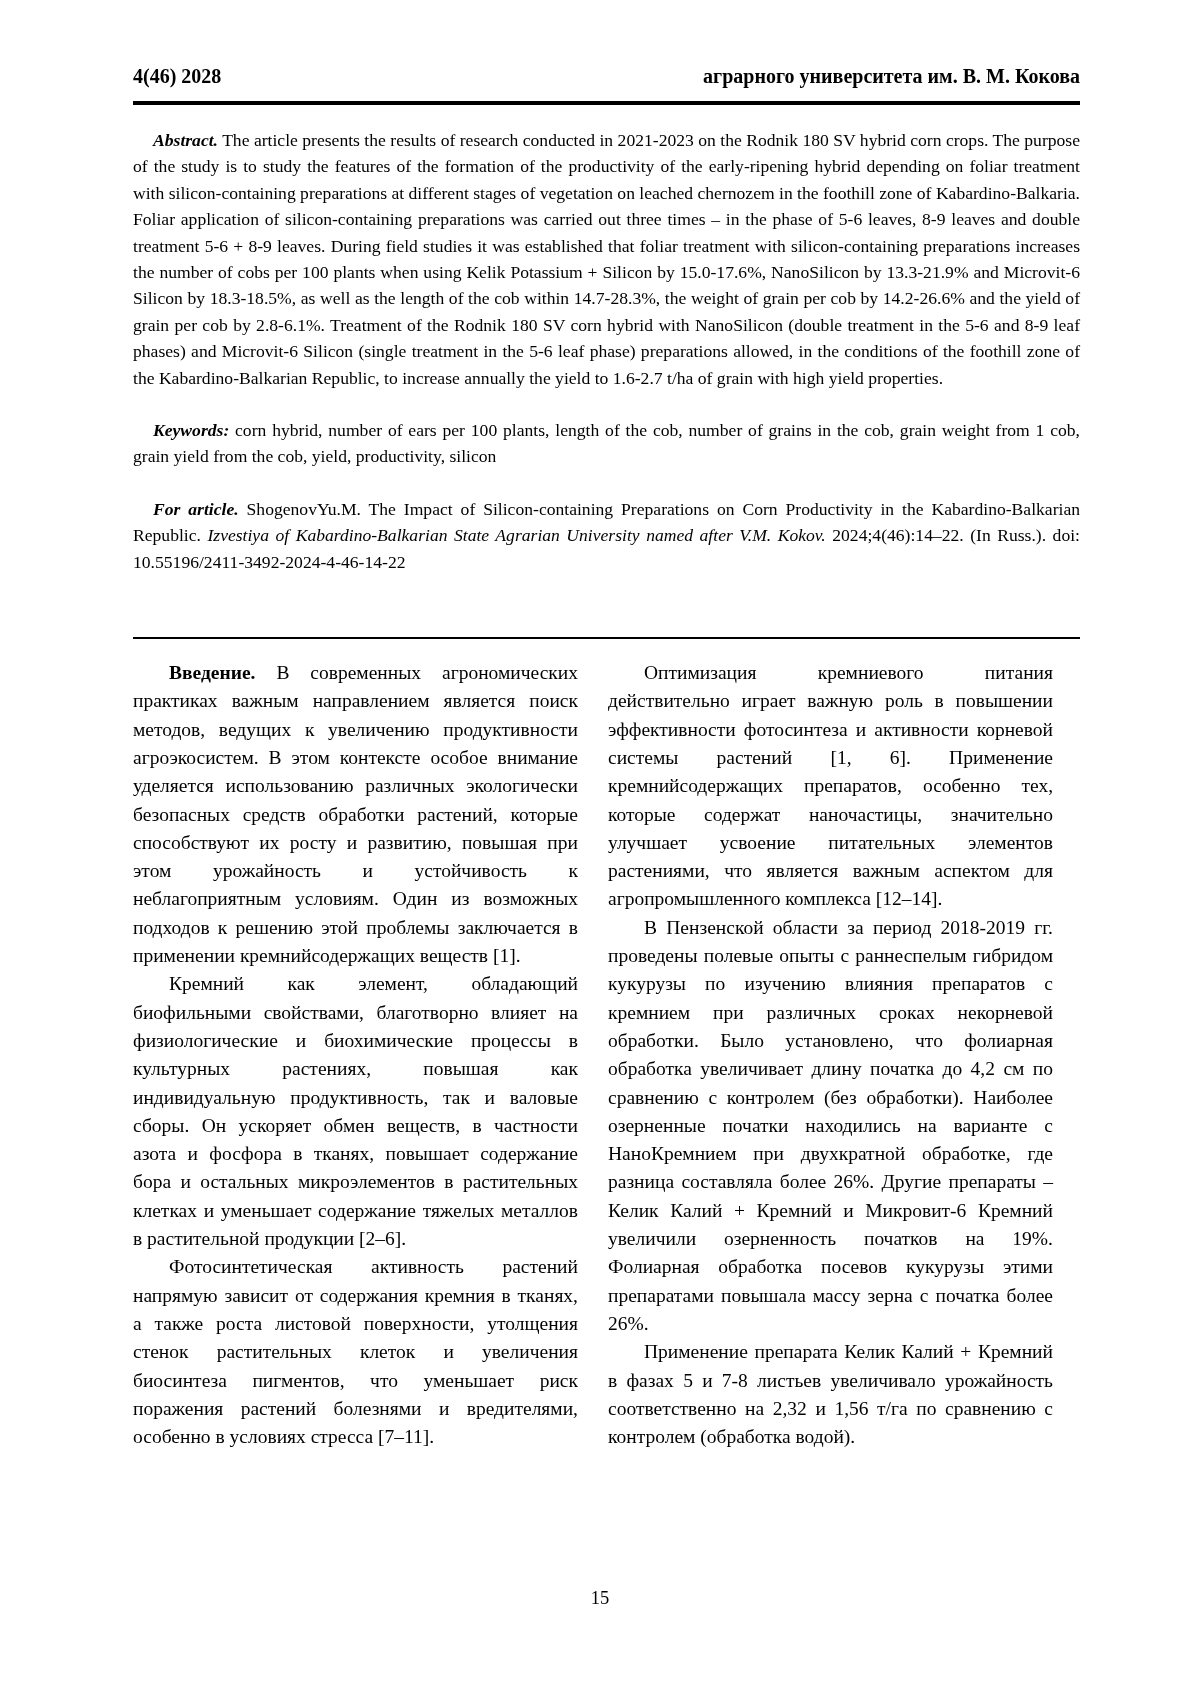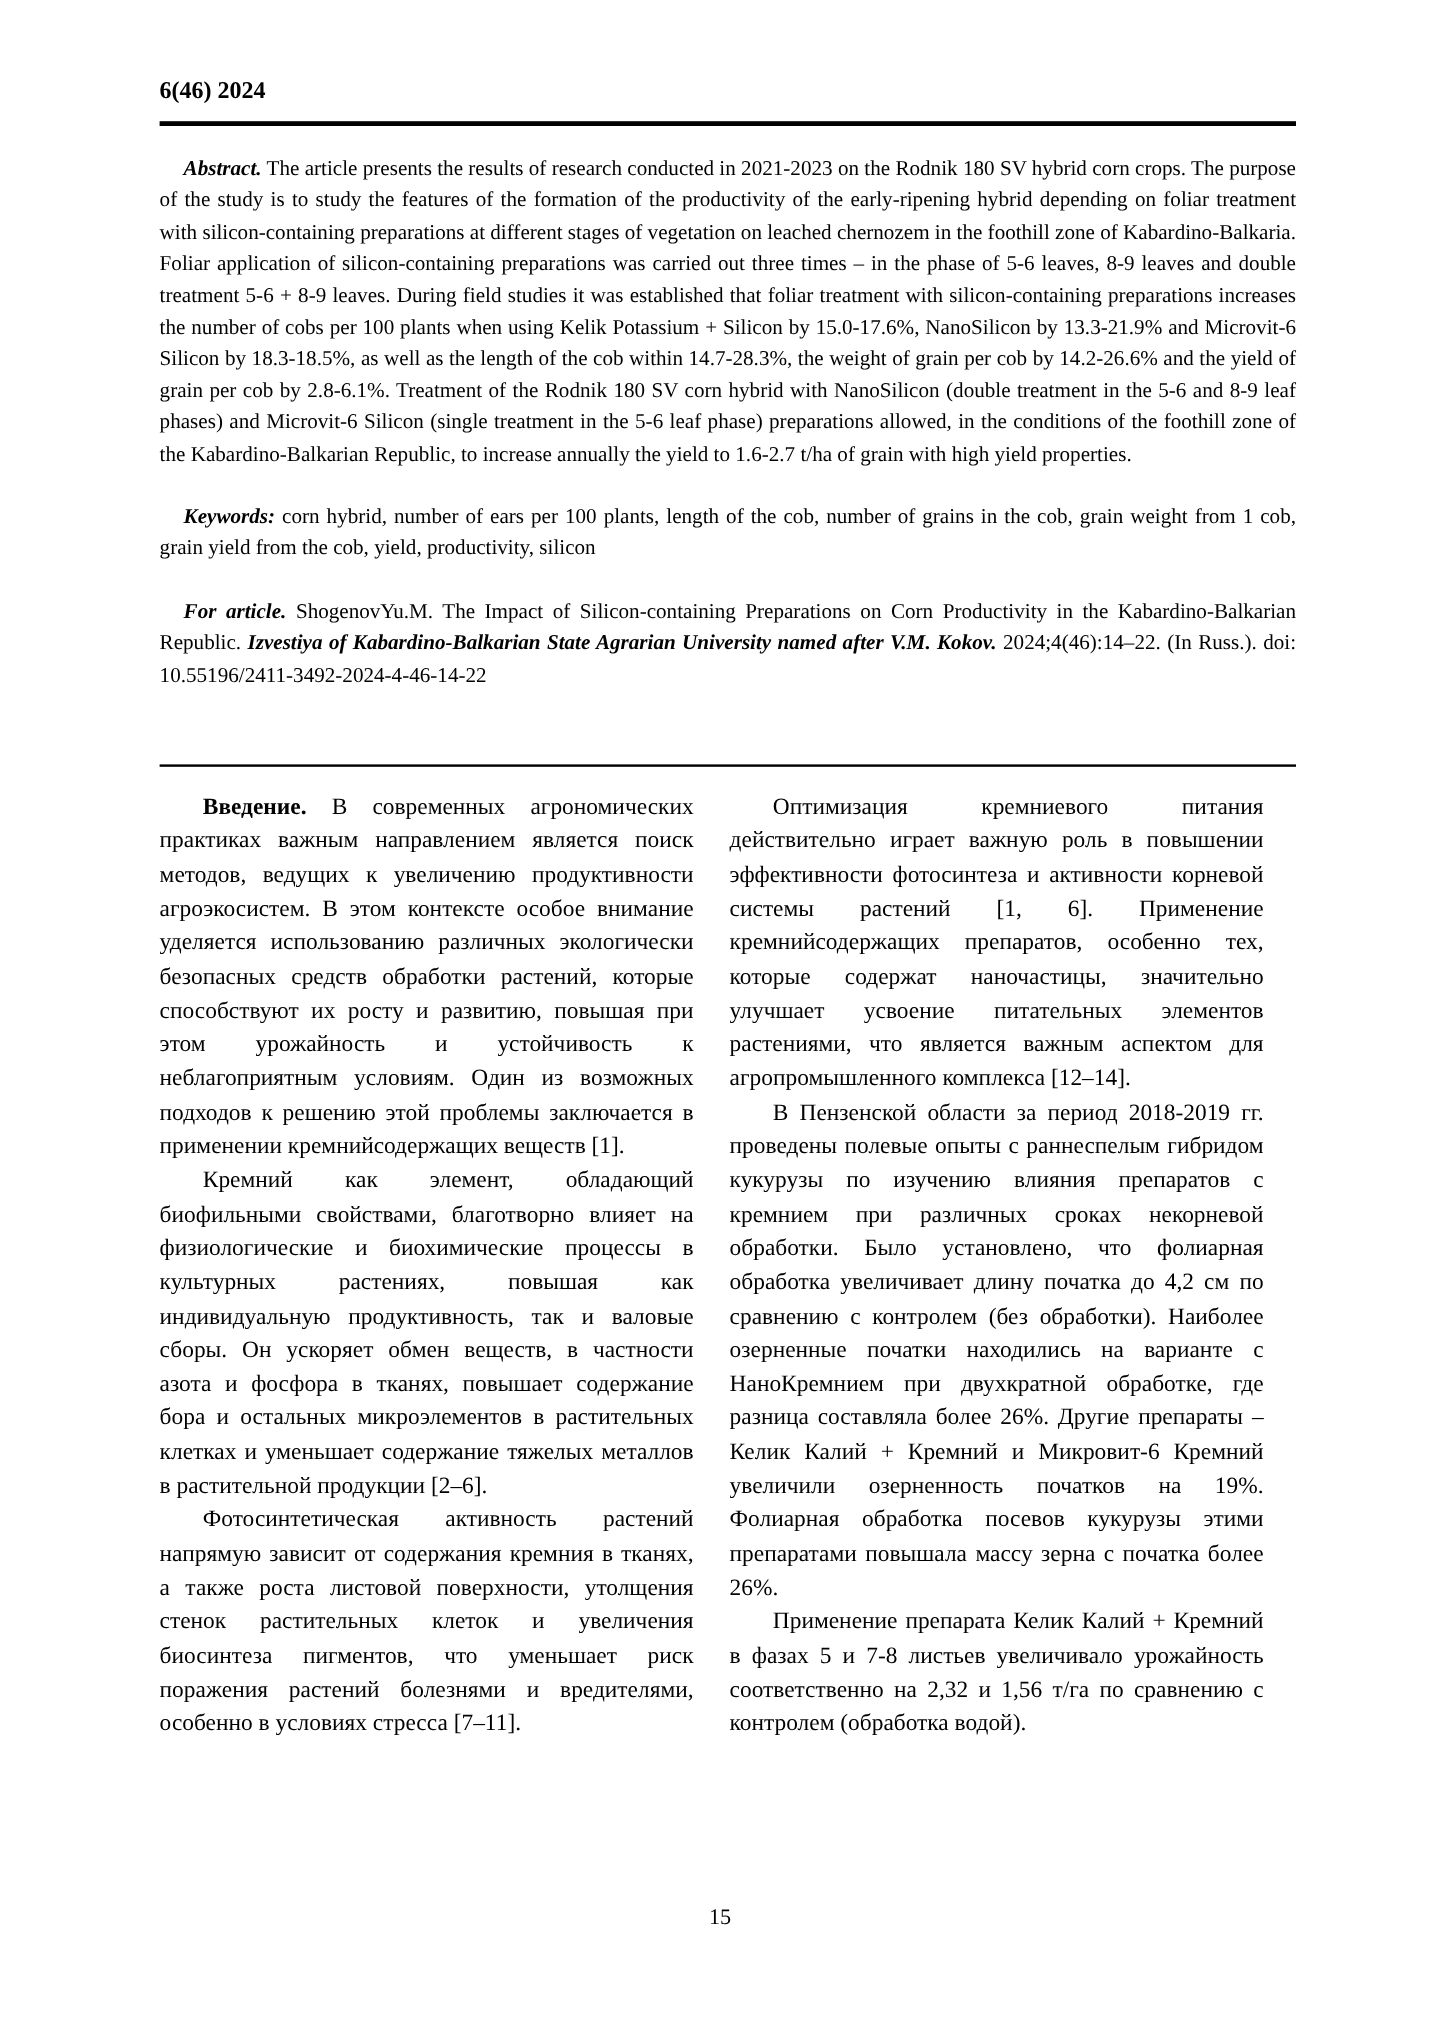--- a/index.html
+++ b/index.html
@@ -20,21 +20,21 @@
     font-weight: bold; font-size: 20px; line-height: 33px;
   }
   .journal-title { text-align: right; }
   .thick-rule { height: 4px; background: #000; margin-top: 8px; }
 
   
   .front { margin-top: 22px; font-size: 17.6px; line-height: 26.4px; }
   .front p { text-align: justify; }
   .front .para-gap { margin-top: 26px; }
   .bi { font-weight: bold; font-style: italic; margin-left: 20px; }
-  .it { font-style: italic; font-weight: bold; }
+  .it { font-style: italic; }
 
   .thin-rule { height: 2px; background: #000; margin-top: 62px; }
 
   
   .columns {
     display: flex; gap: 30px; margin-top: 20px;
     font-size: 19.5px; line-height: 28.3px; font-family: Liberation Serif, serif;
   }
   .col { width: 445px; }
   .col p { text-align: justify; text-indent: 36px; }
@@ -47,22 +47,23 @@
   }
 </style>
 </head>
 <body>
 
 <div class="page">
   <div class="content">
 
     <div class="header">
       <div class="header-row">
-        <div class="issue">6(46) 2024</div>
+        <div class="issue">4(46) 2028</div>
         <div class="journal-title">
+          <div>аграрного университета им. В. М. Кокова</div>
         </div>
       </div>
       <div class="thick-rule"></div>
     </div>
 
     <div class="front">
       <p><span class="bi">Abstract.</span>
         <span>The article presents the results of research conducted in 2021-2023 on the Rodnik 180 SV hybrid corn crops. The purpose of the study is to study the features of the formation of the productivity of the early-ripening hybrid depending on foliar treatment with silicon-containing preparations at different stages of vegetation on leached chernozem in the foothill zone of Kabardino-Balkaria. Foliar application of silicon-containing preparations was carried out three times – in the phase of 5-6 leaves, 8-9 leaves and double treatment 5-6 + 8-9 leaves. During field studies it was established that foliar treatment with silicon-containing preparations increases the number of cobs per 100 plants when using Kelik Potassium + Silicon by 15.0-17.6%, NanoSilicon by 13.3-21.9% and Microvit-6 Silicon by 18.3-18.5%, as well as the length of the cob within 14.7-28.3%, the weight of grain per cob by 14.2-26.6% and the yield of grain per cob by 2.8-6.1%. Treatment of the Rodnik 180 SV corn hybrid with NanoSilicon (double treatment in the 5-6 and 8-9 leaf phases) and Microvit-6 Silicon (single treatment in the 5-6 leaf phase) preparations allowed, in the conditions of the foothill zone of the Kabardino-Balkarian Republic, to increase annually the yield to 1.6-2.7 t/ha of grain with high yield properties.</span></p>
 
       <p class="para-gap"><span class="bi">Keywords:</span>

